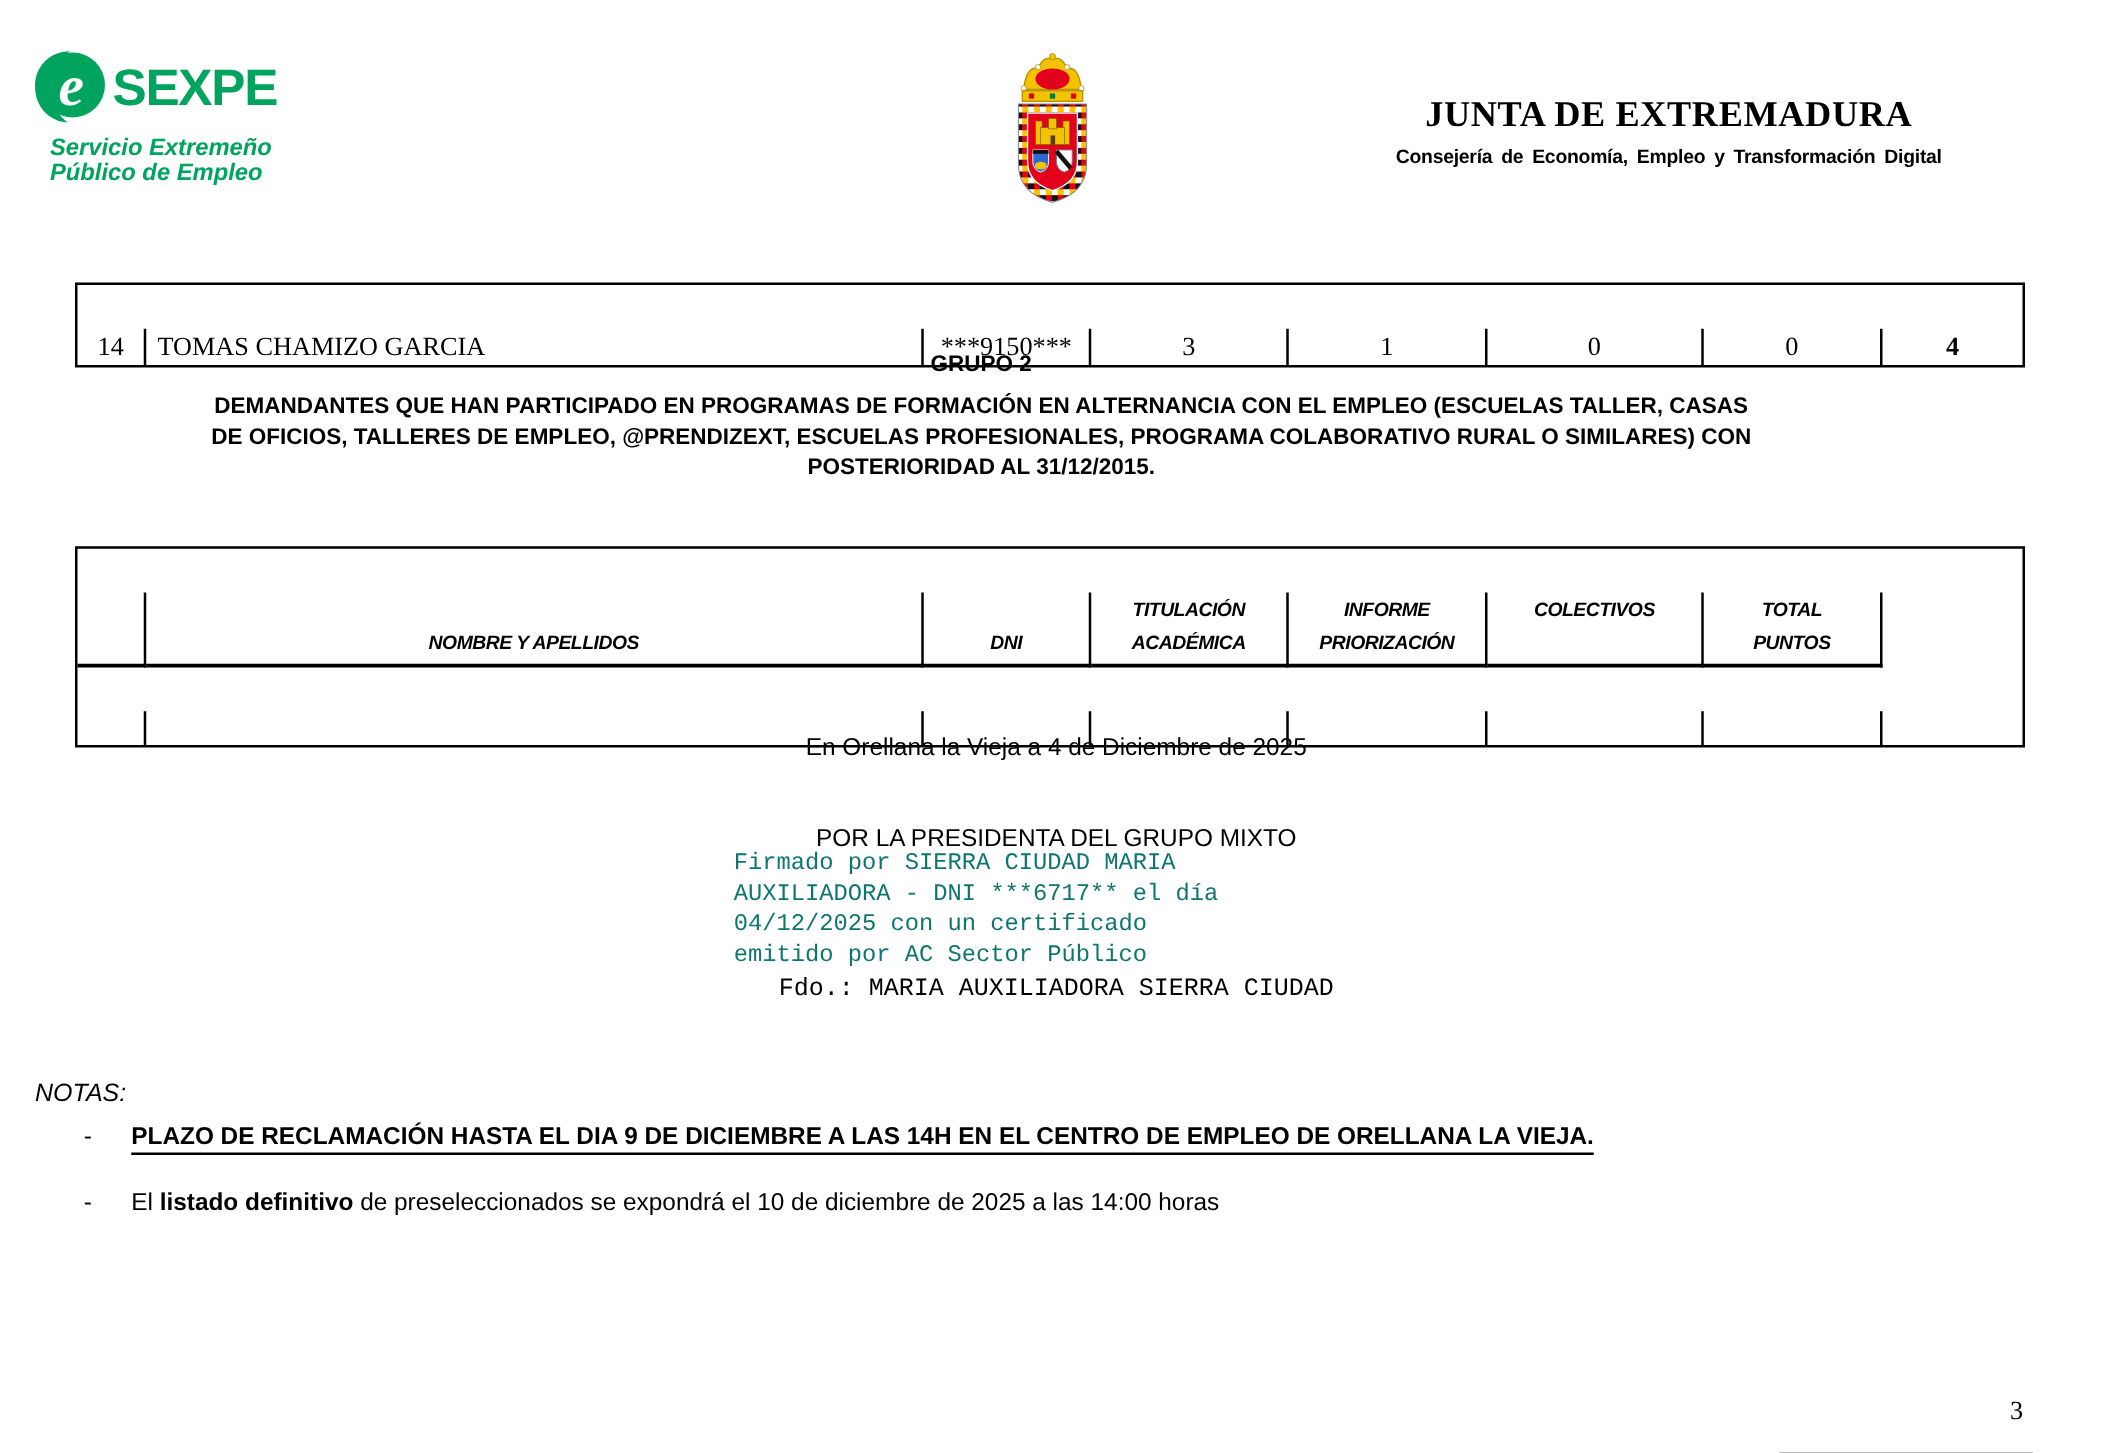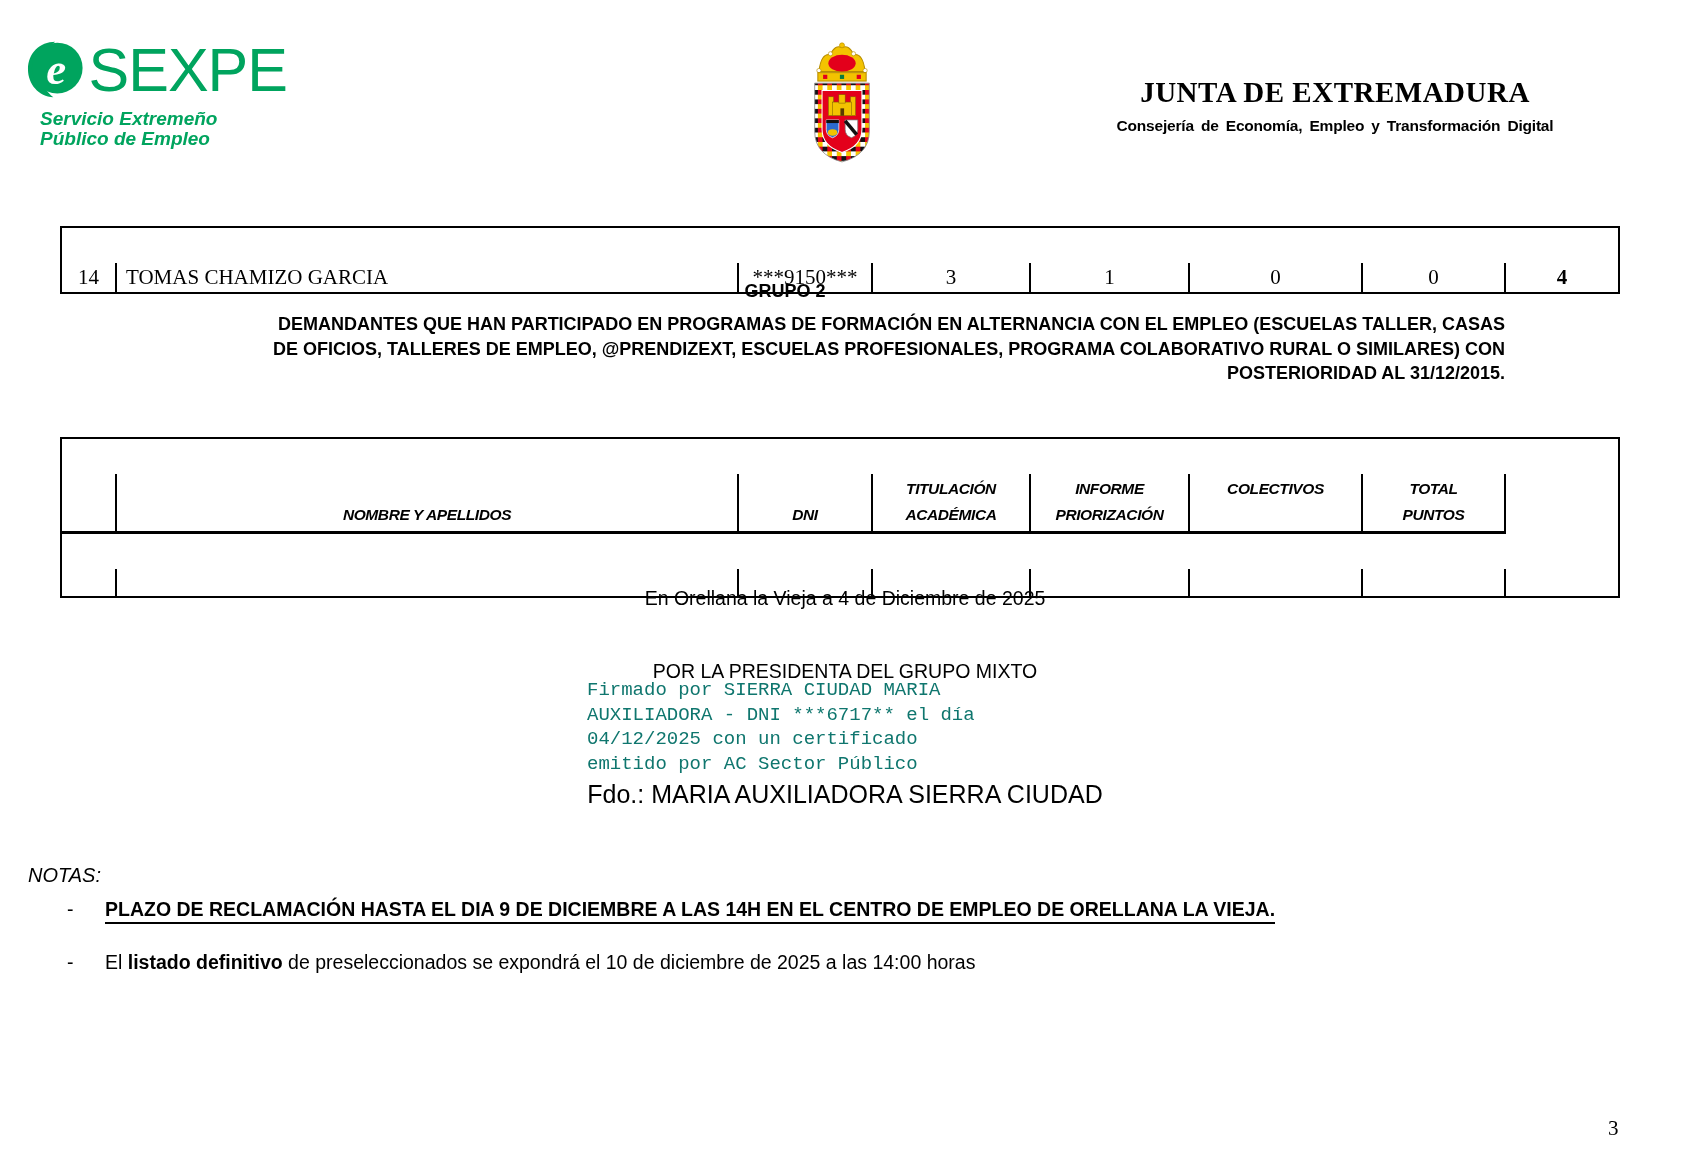--- a/index.html
+++ b/index.html
@@ -8,21 +8,21 @@
     width:1690px;height:1162px;
     background:#fff;
     font-family:"Liberation Sans", sans-serif;
     color:#000;
     overflow:hidden;
   }
   
   .sexpe{position:absolute;left:27px;top:40px;width:260px;}
   .sexpe-top{display:flex;align-items:center;}
   .sexpe-name{
-    font-size:61px;font-weight:400;letter-spacing:-1px;
+    font-size:41px;font-weight:700;letter-spacing:-1px;
     color:#00A45E;margin-left:5px;line-height:58px;
   }
   .sexpe-tag{
     margin-top:9px;margin-left:13px;
     font-size:19px;font-weight:700;font-style:italic;
     color:#00A45E;line-height:20px;
   }
   .crest{position:absolute;left:806px;top:38px;width:72px;height:126px;}
   .junta{position:absolute;left:1095px;top:76px;width:480px;text-align:center;}
   .junta-title{
@@ -62,39 +62,39 @@
   }
   .main-tbl .hc div{line-height:26px;min-height:26px;font-style:italic;}
   .main-tbl .bc{height:27px;}
   
   .grupo-title{
     position:absolute;left:65px;top:281px;width:1440px;
     text-align:center;font-weight:700;font-size:18px;
   }
   .grupo-desc{
     position:absolute;left:65px;top:312px;width:1440px;
-    text-align:right;font-weight:700;font-size:18px;line-height:24.5px;
+    text-align:center;font-weight:700;font-size:18px;line-height:24.5px;
   }
   .place-date{
     position:absolute;left:60px;top:587px;width:1570px;
     text-align:center;font-size:19.5px;
   }
   .sign-role{
     position:absolute;left:60px;top:660px;width:1570px;
     text-align:center;font-size:19.5px;
   }
   .stamp{
     position:absolute;left:587px;top:678px;
     font-family:"Liberation Mono", monospace;
     font-size:19px;line-height:24.5px;color:#0f766e;
     white-space:nowrap;
   }
   .fdo{
     position:absolute;left:60px;top:780px;width:1570px;
-    text-align:center;font-size:25px;
+    text-align:center;font-size:20px;font-family:Liberation Mono, monospace;
   }
   
   .notas-label{
     position:absolute;left:28px;top:864px;
     font-size:20px;font-style:italic;
   }
   .note{position:absolute;font-size:19.5px;}
   .note .dash{position:absolute;left:0;top:0;}
   .note .txt{position:absolute;left:38px;top:0;width:1450px;}
   .note1{left:67px;top:898px;}

